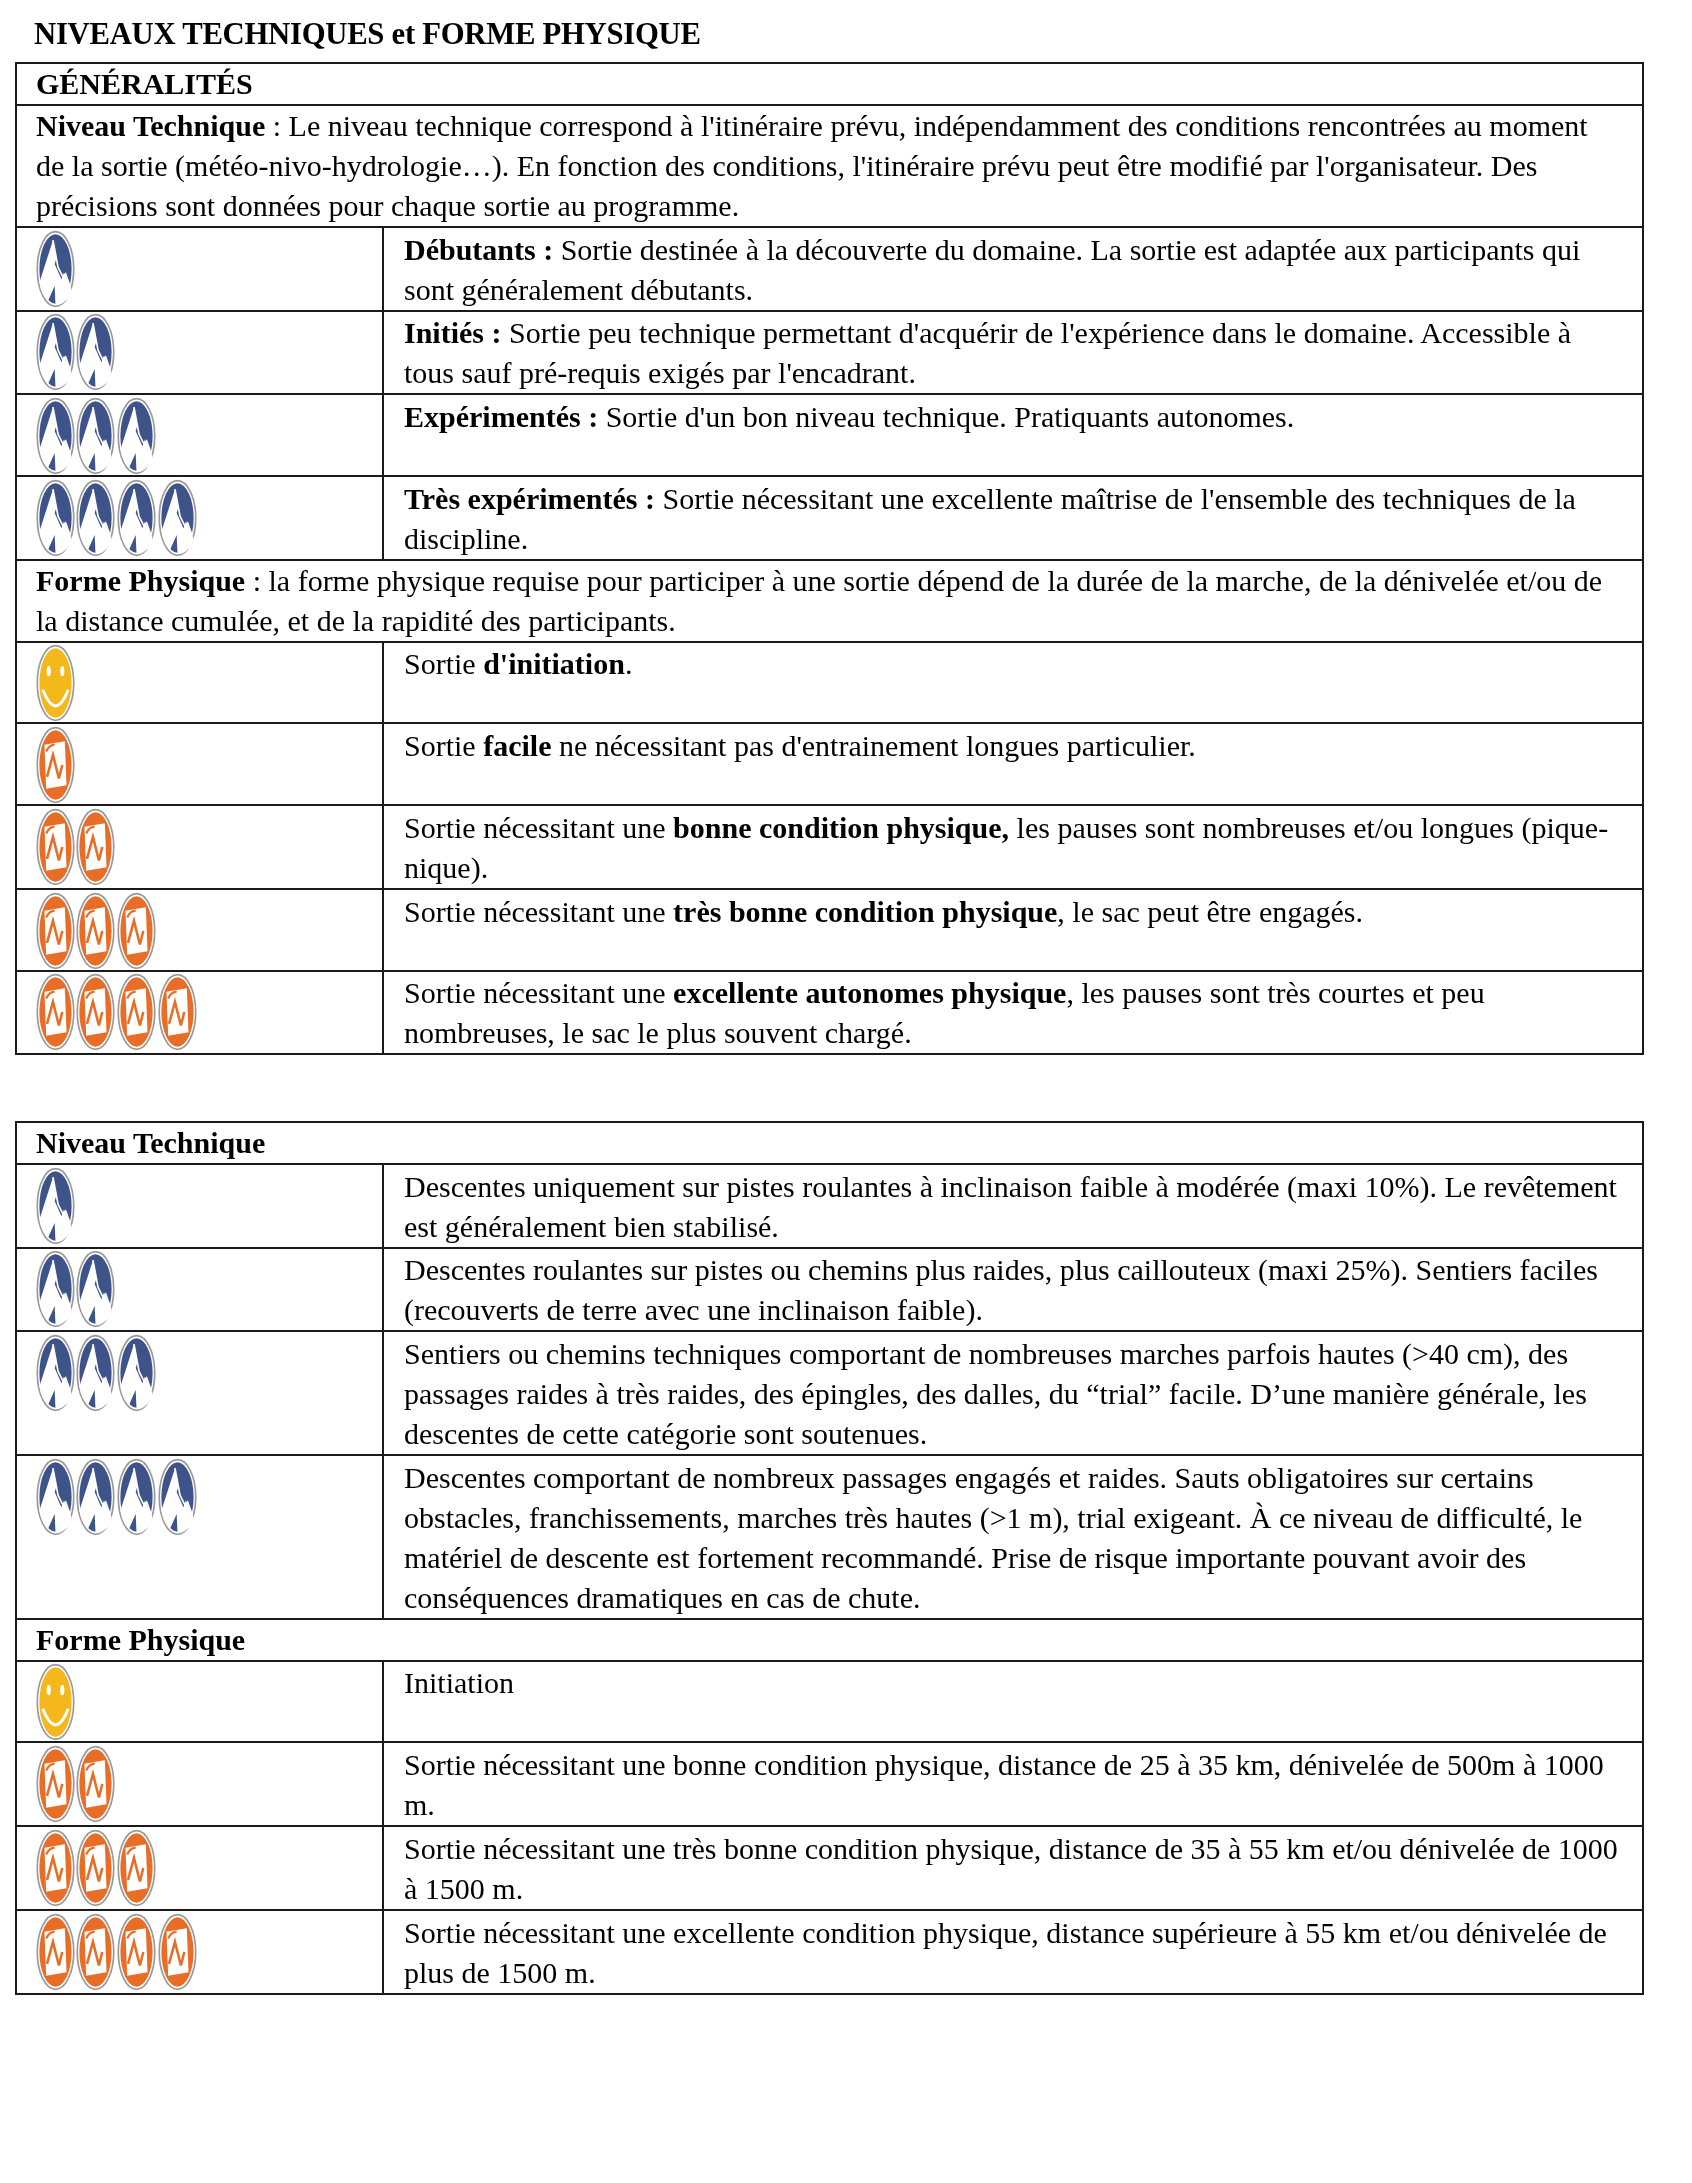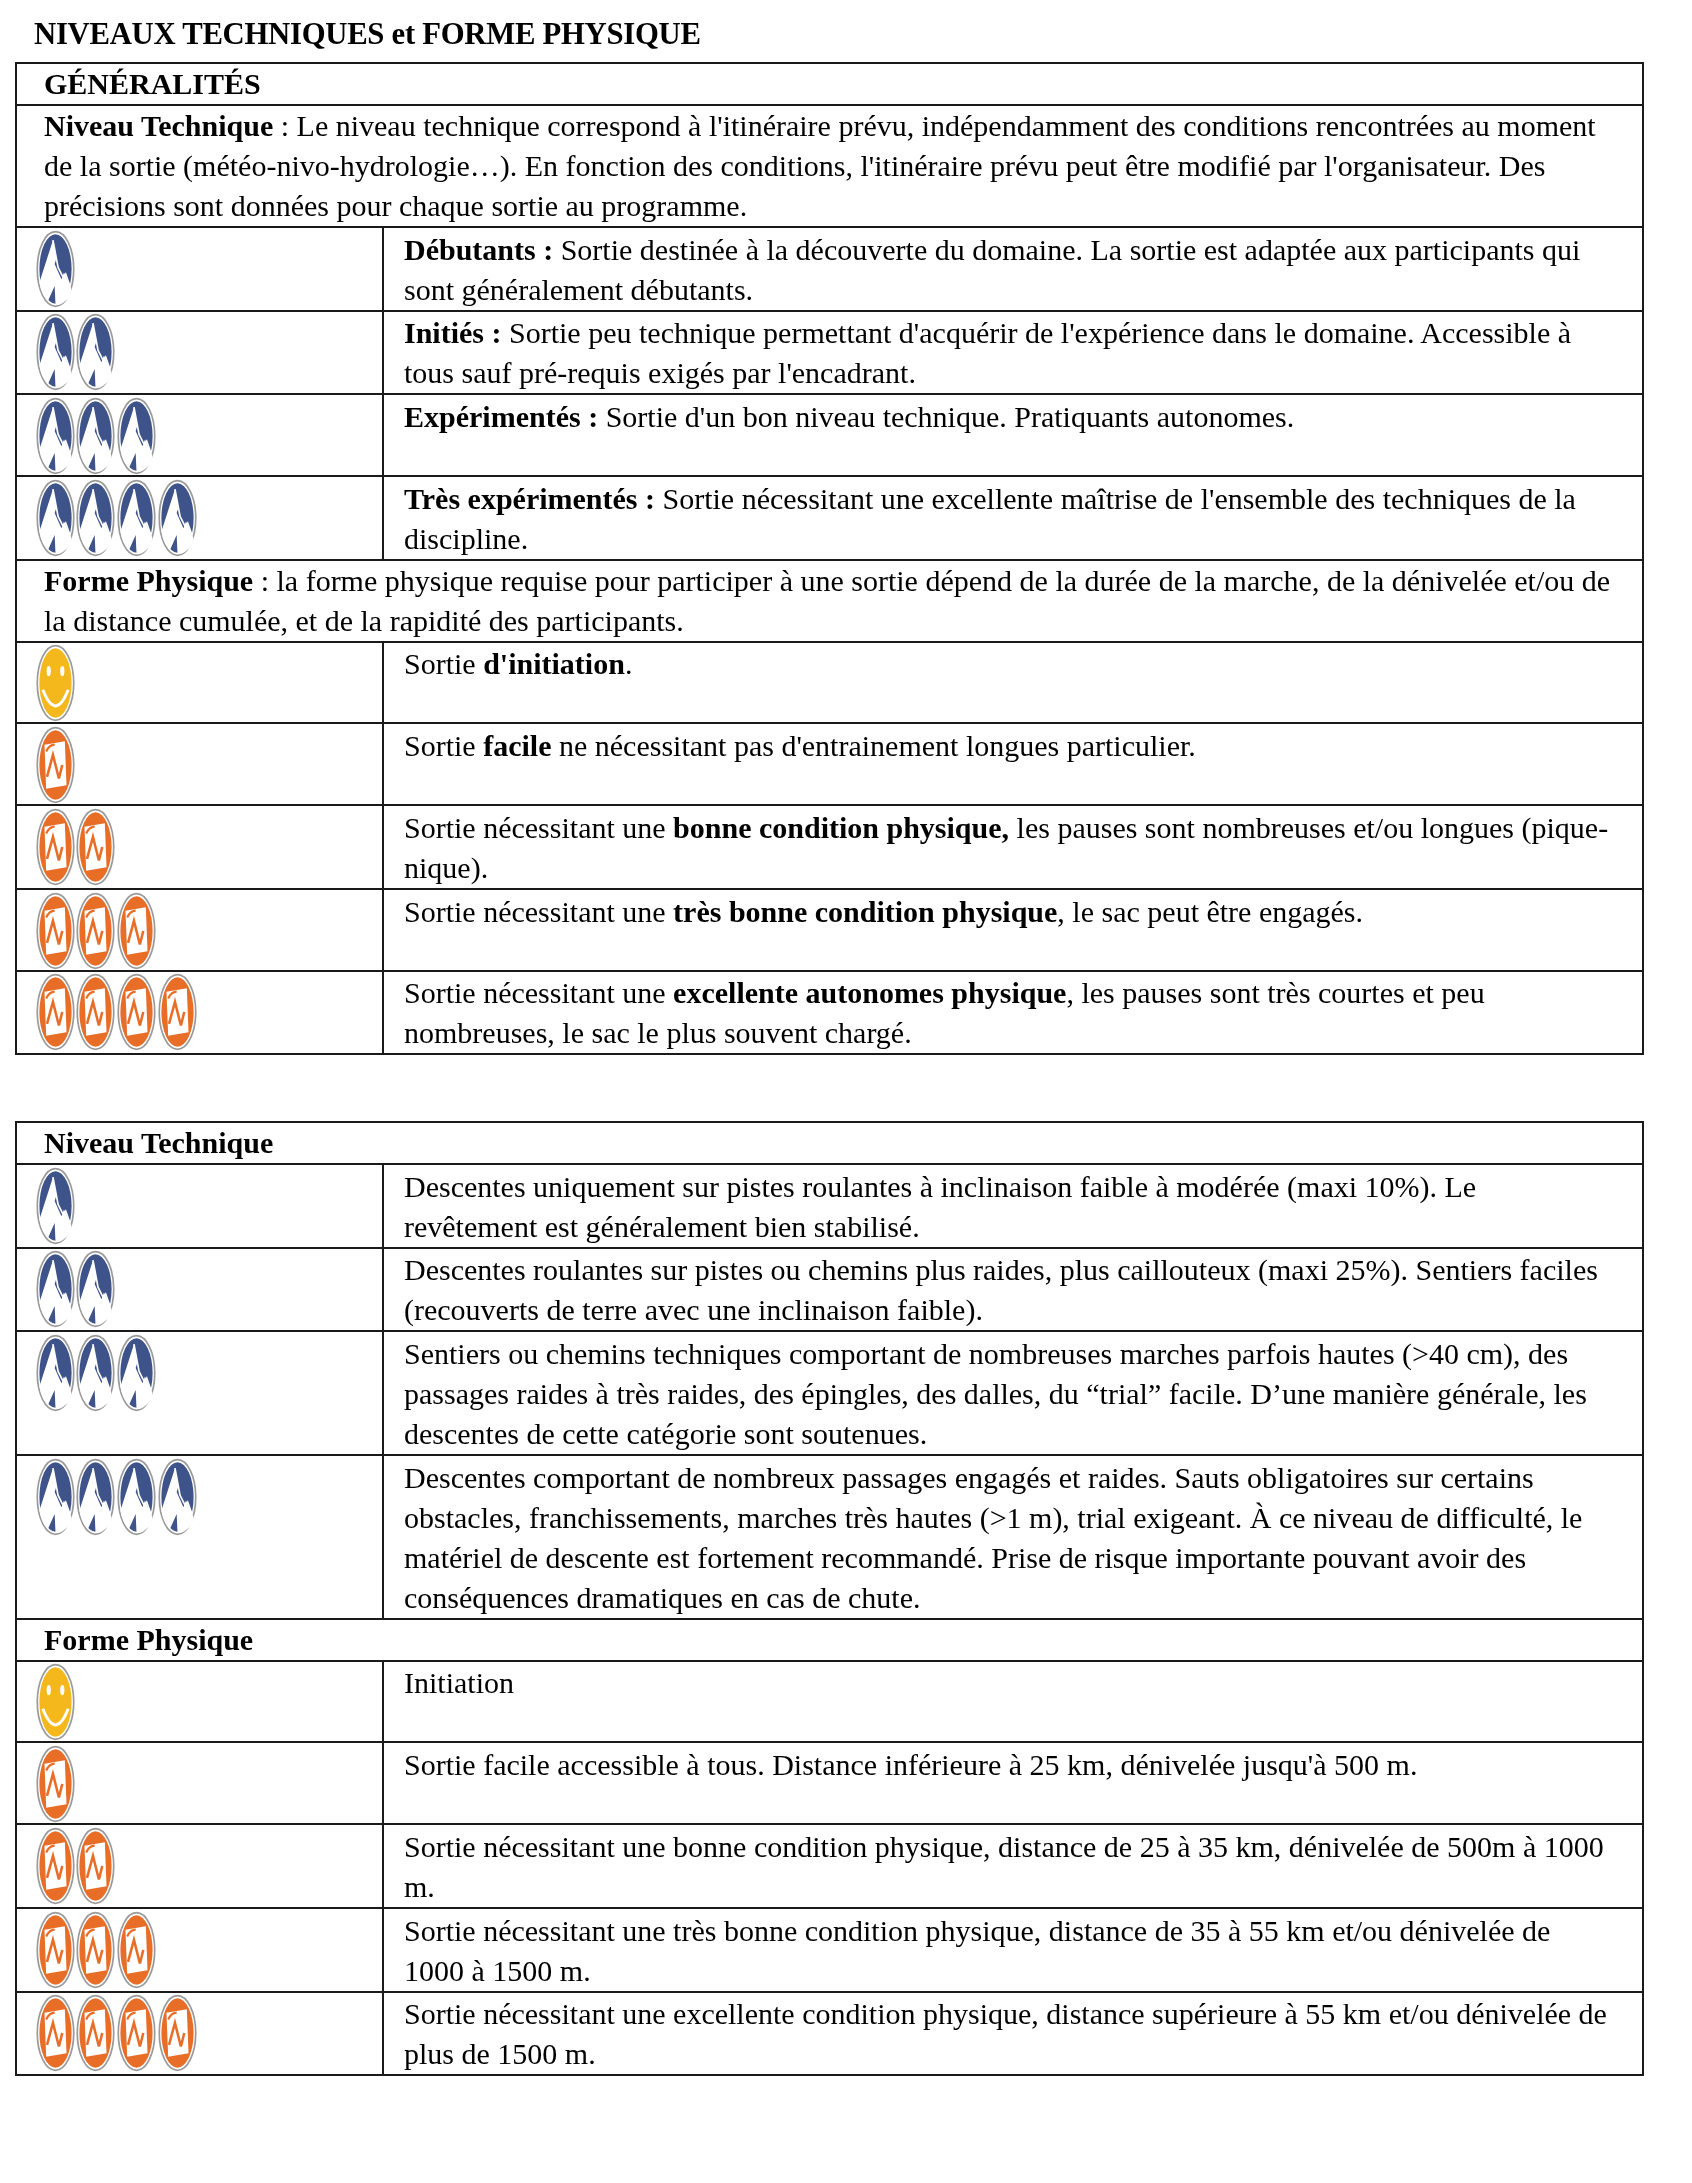--- a/index.html
+++ b/index.html
@@ -12,21 +12,21 @@
       position: absolute; left: 34px; top: 11.8px;
       font-size: 32px; font-weight: bold; letter-spacing: -0.3px;
       line-height: 42px; transform: scaleX(0.96); transform-origin: left;
     }
     table.grid {
       position: absolute; left: 15px; width: 1629px;
       border-collapse: collapse; table-layout: fixed;
     }
     table.grid td {
       border: 2.1px solid #1a1a1a; vertical-align: top;
-      padding: 0 27px; font-size: 30px; line-height: 40px;
+      padding: 0 19px; font-size: 30px; line-height: 40px;
     }
     td.full { padding-top: 1.7px; padding-bottom: 1.7px; }
     td.heading { font-weight: bold; line-height: 40px; height: 39px; }
     td.icons { width: 346px; padding: 1.7px 0 0 18.5px !important; }
     td.desc { padding-top: 1.7px !important; padding-left: 20px !important; }
     .b { font-weight: bold; }
     .icon-row { display: flex; gap: 1.7px; height: 78px; align-items: center; }
     .badge { width: 39px; height: 78px; display: inline-block; }
     .badge svg { width: 100%; height: 100%; display: block; }
     #t1 { top: 62px; }
@@ -454,36 +454,20 @@
           <div class="icon-row">
             <span class="badge">
               <svg viewBox="0 0 46 92" preserveAspectRatio="none">
       <ellipse cx="23" cy="46" rx="21.5" ry="44" fill="#fff" stroke="#9a9a9a" stroke-width="2"></ellipse>
       <ellipse cx="23" cy="46" rx="19" ry="41" fill="#e86d27"></ellipse>
       <path d="M10 22 L34 18 L36 70 L12 74 Z" fill="#fff"></path>
       <path d="M13 60 L20 34 L27 62 L31 46" fill="none" stroke="#e86d27" stroke-width="3"></path>
       <path d="M12 30 Q16 22 22 22" fill="none" stroke="#e86d27" stroke-width="2.5"></path>
     </svg>
             </span>
-          </div>
-        </td>
-        <td class="desc"><span>Sortie facile accessible à tous. Distance inférieure à 25 km, dénivelée jusqu'à 500 m.</span></td>
-      </tr>
-      <tr>
-        <td class="icons">
-          <div class="icon-row">
-            <span class="badge">
-              <svg viewBox="0 0 46 92" preserveAspectRatio="none">
-      <ellipse cx="23" cy="46" rx="21.5" ry="44" fill="#fff" stroke="#9a9a9a" stroke-width="2"></ellipse>
-      <ellipse cx="23" cy="46" rx="19" ry="41" fill="#e86d27"></ellipse>
-      <path d="M10 22 L34 18 L36 70 L12 74 Z" fill="#fff"></path>
-      <path d="M13 60 L20 34 L27 62 L31 46" fill="none" stroke="#e86d27" stroke-width="3"></path>
-      <path d="M12 30 Q16 22 22 22" fill="none" stroke="#e86d27" stroke-width="2.5"></path>
-    </svg>
-            </span>
             <span class="badge">
               <svg viewBox="0 0 46 92" preserveAspectRatio="none">
       <ellipse cx="23" cy="46" rx="21.5" ry="44" fill="#fff" stroke="#9a9a9a" stroke-width="2"></ellipse>
       <ellipse cx="23" cy="46" rx="19" ry="41" fill="#e86d27"></ellipse>
       <path d="M10 22 L34 18 L36 70 L12 74 Z" fill="#fff"></path>
       <path d="M13 60 L20 34 L27 62 L31 46" fill="none" stroke="#e86d27" stroke-width="3"></path>
       <path d="M12 30 Q16 22 22 22" fill="none" stroke="#e86d27" stroke-width="2.5"></path>
     </svg>
             </span>
           </div>

